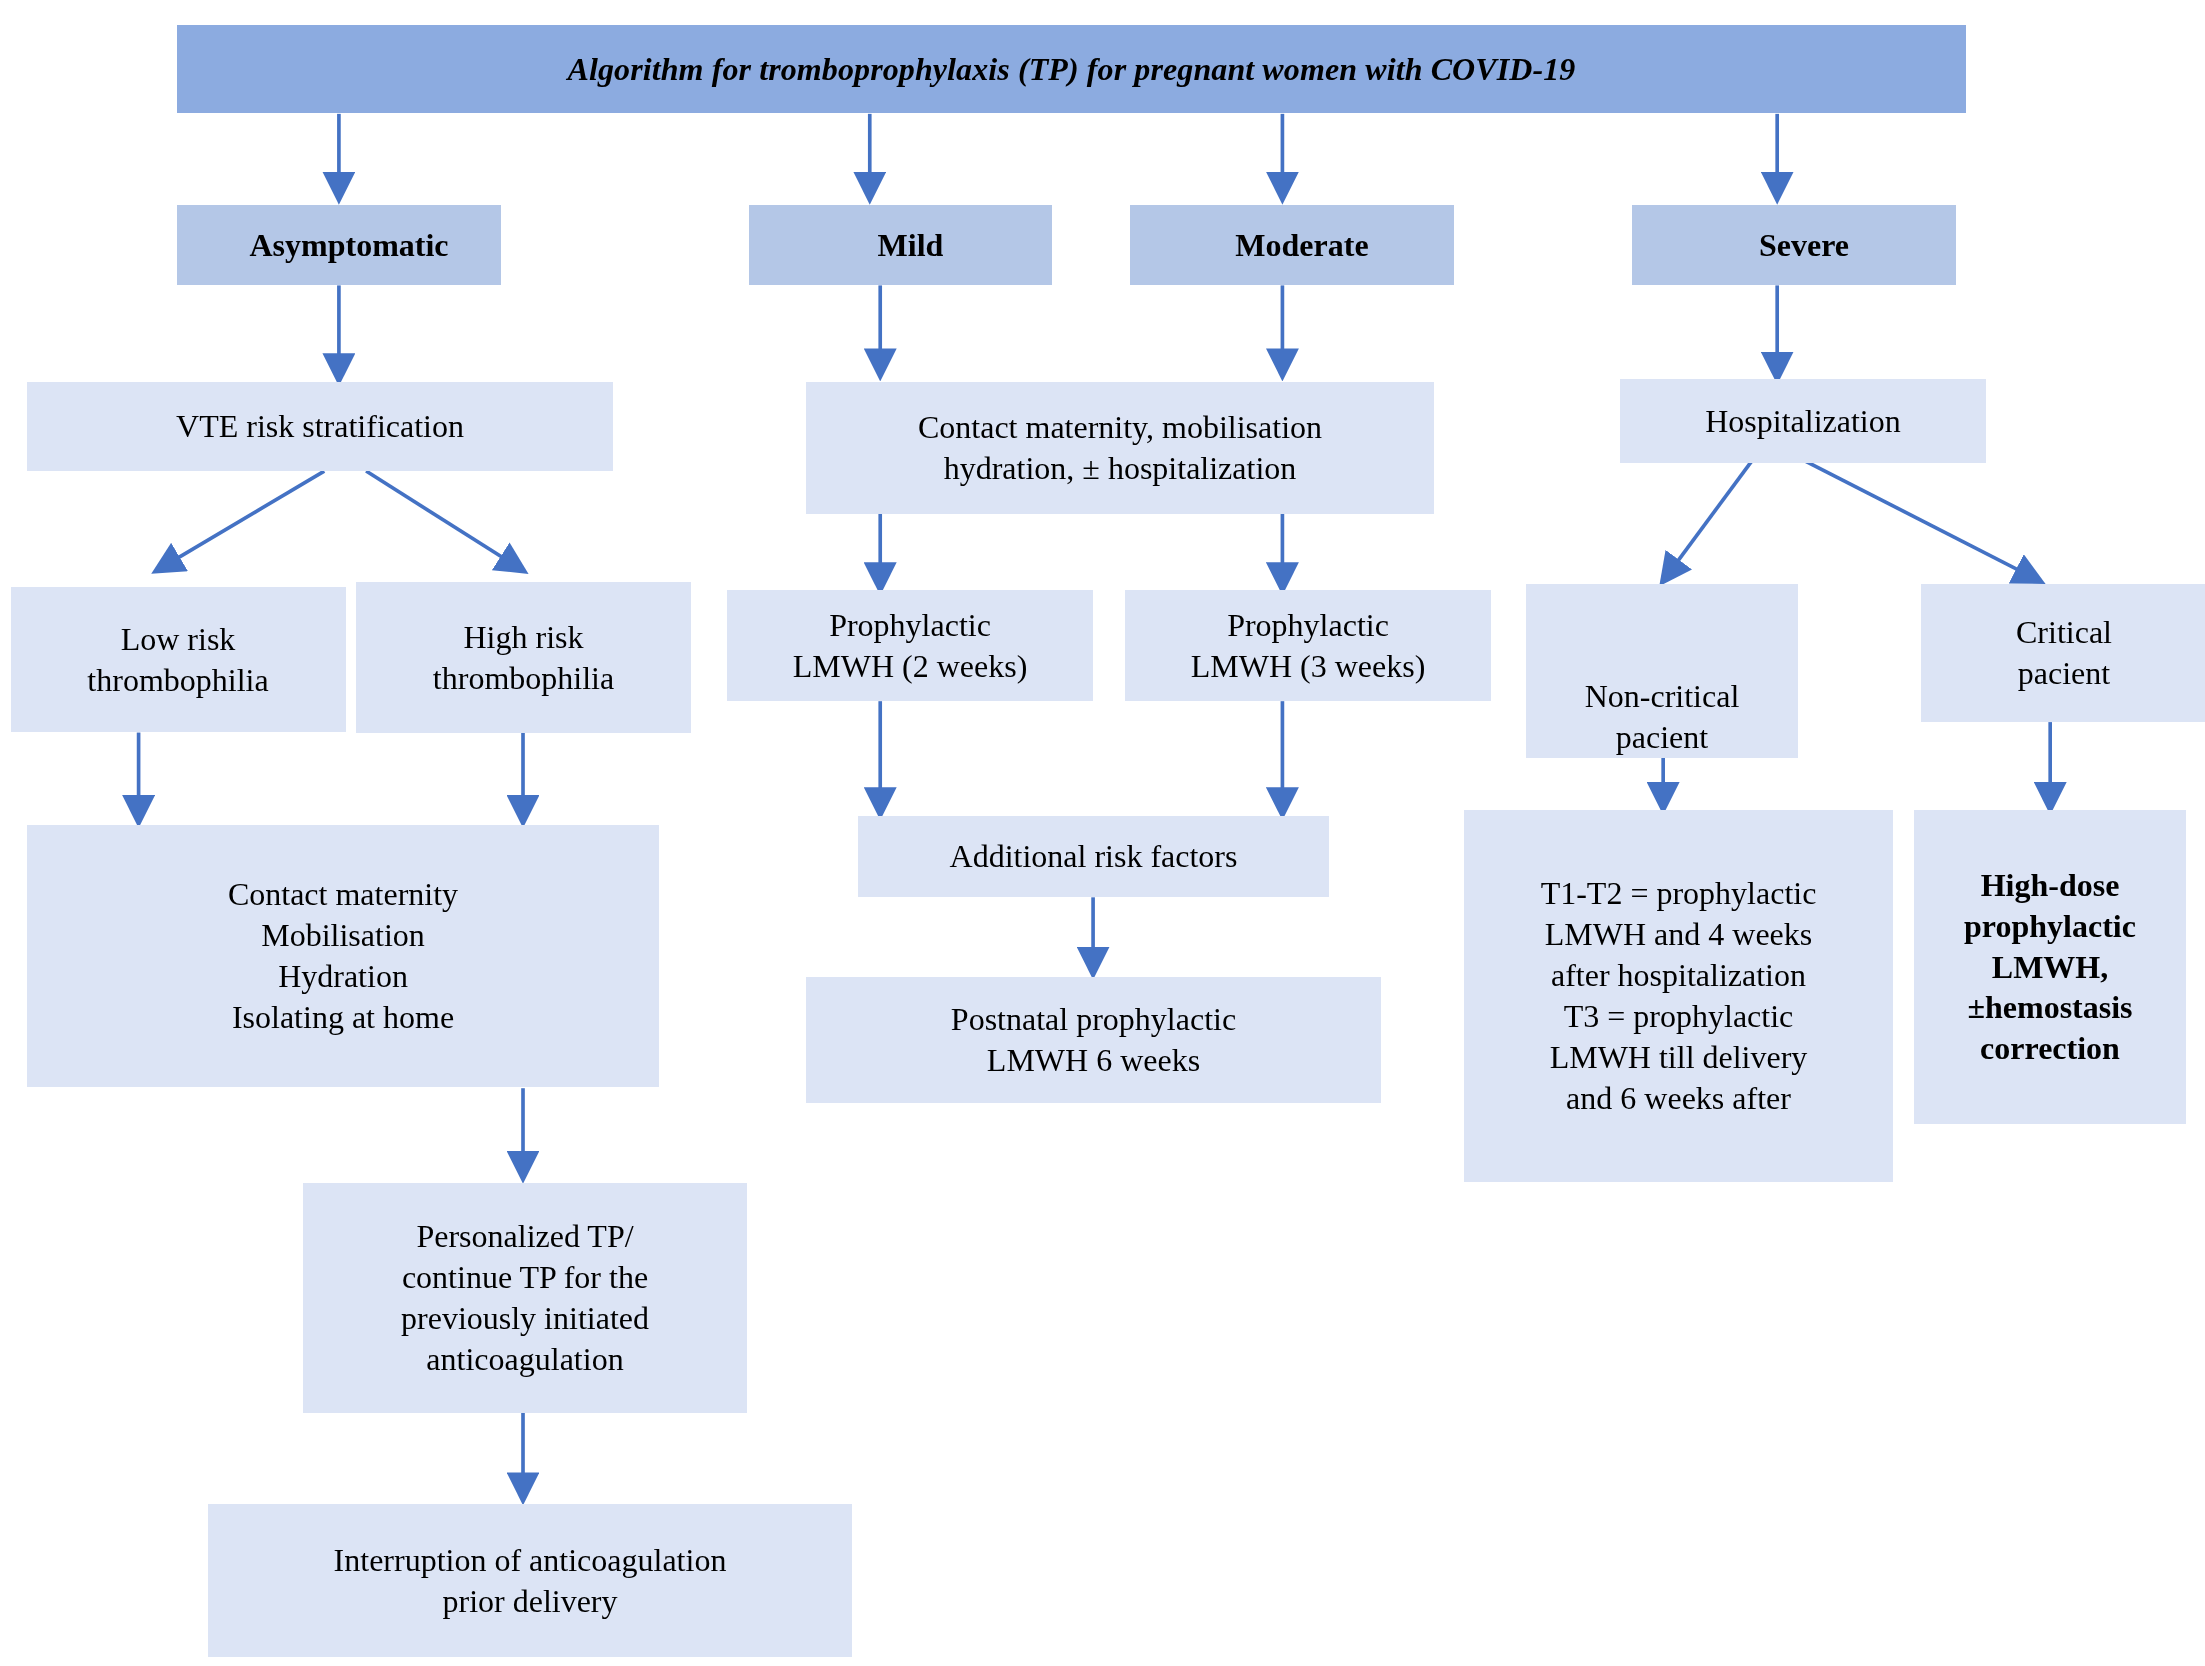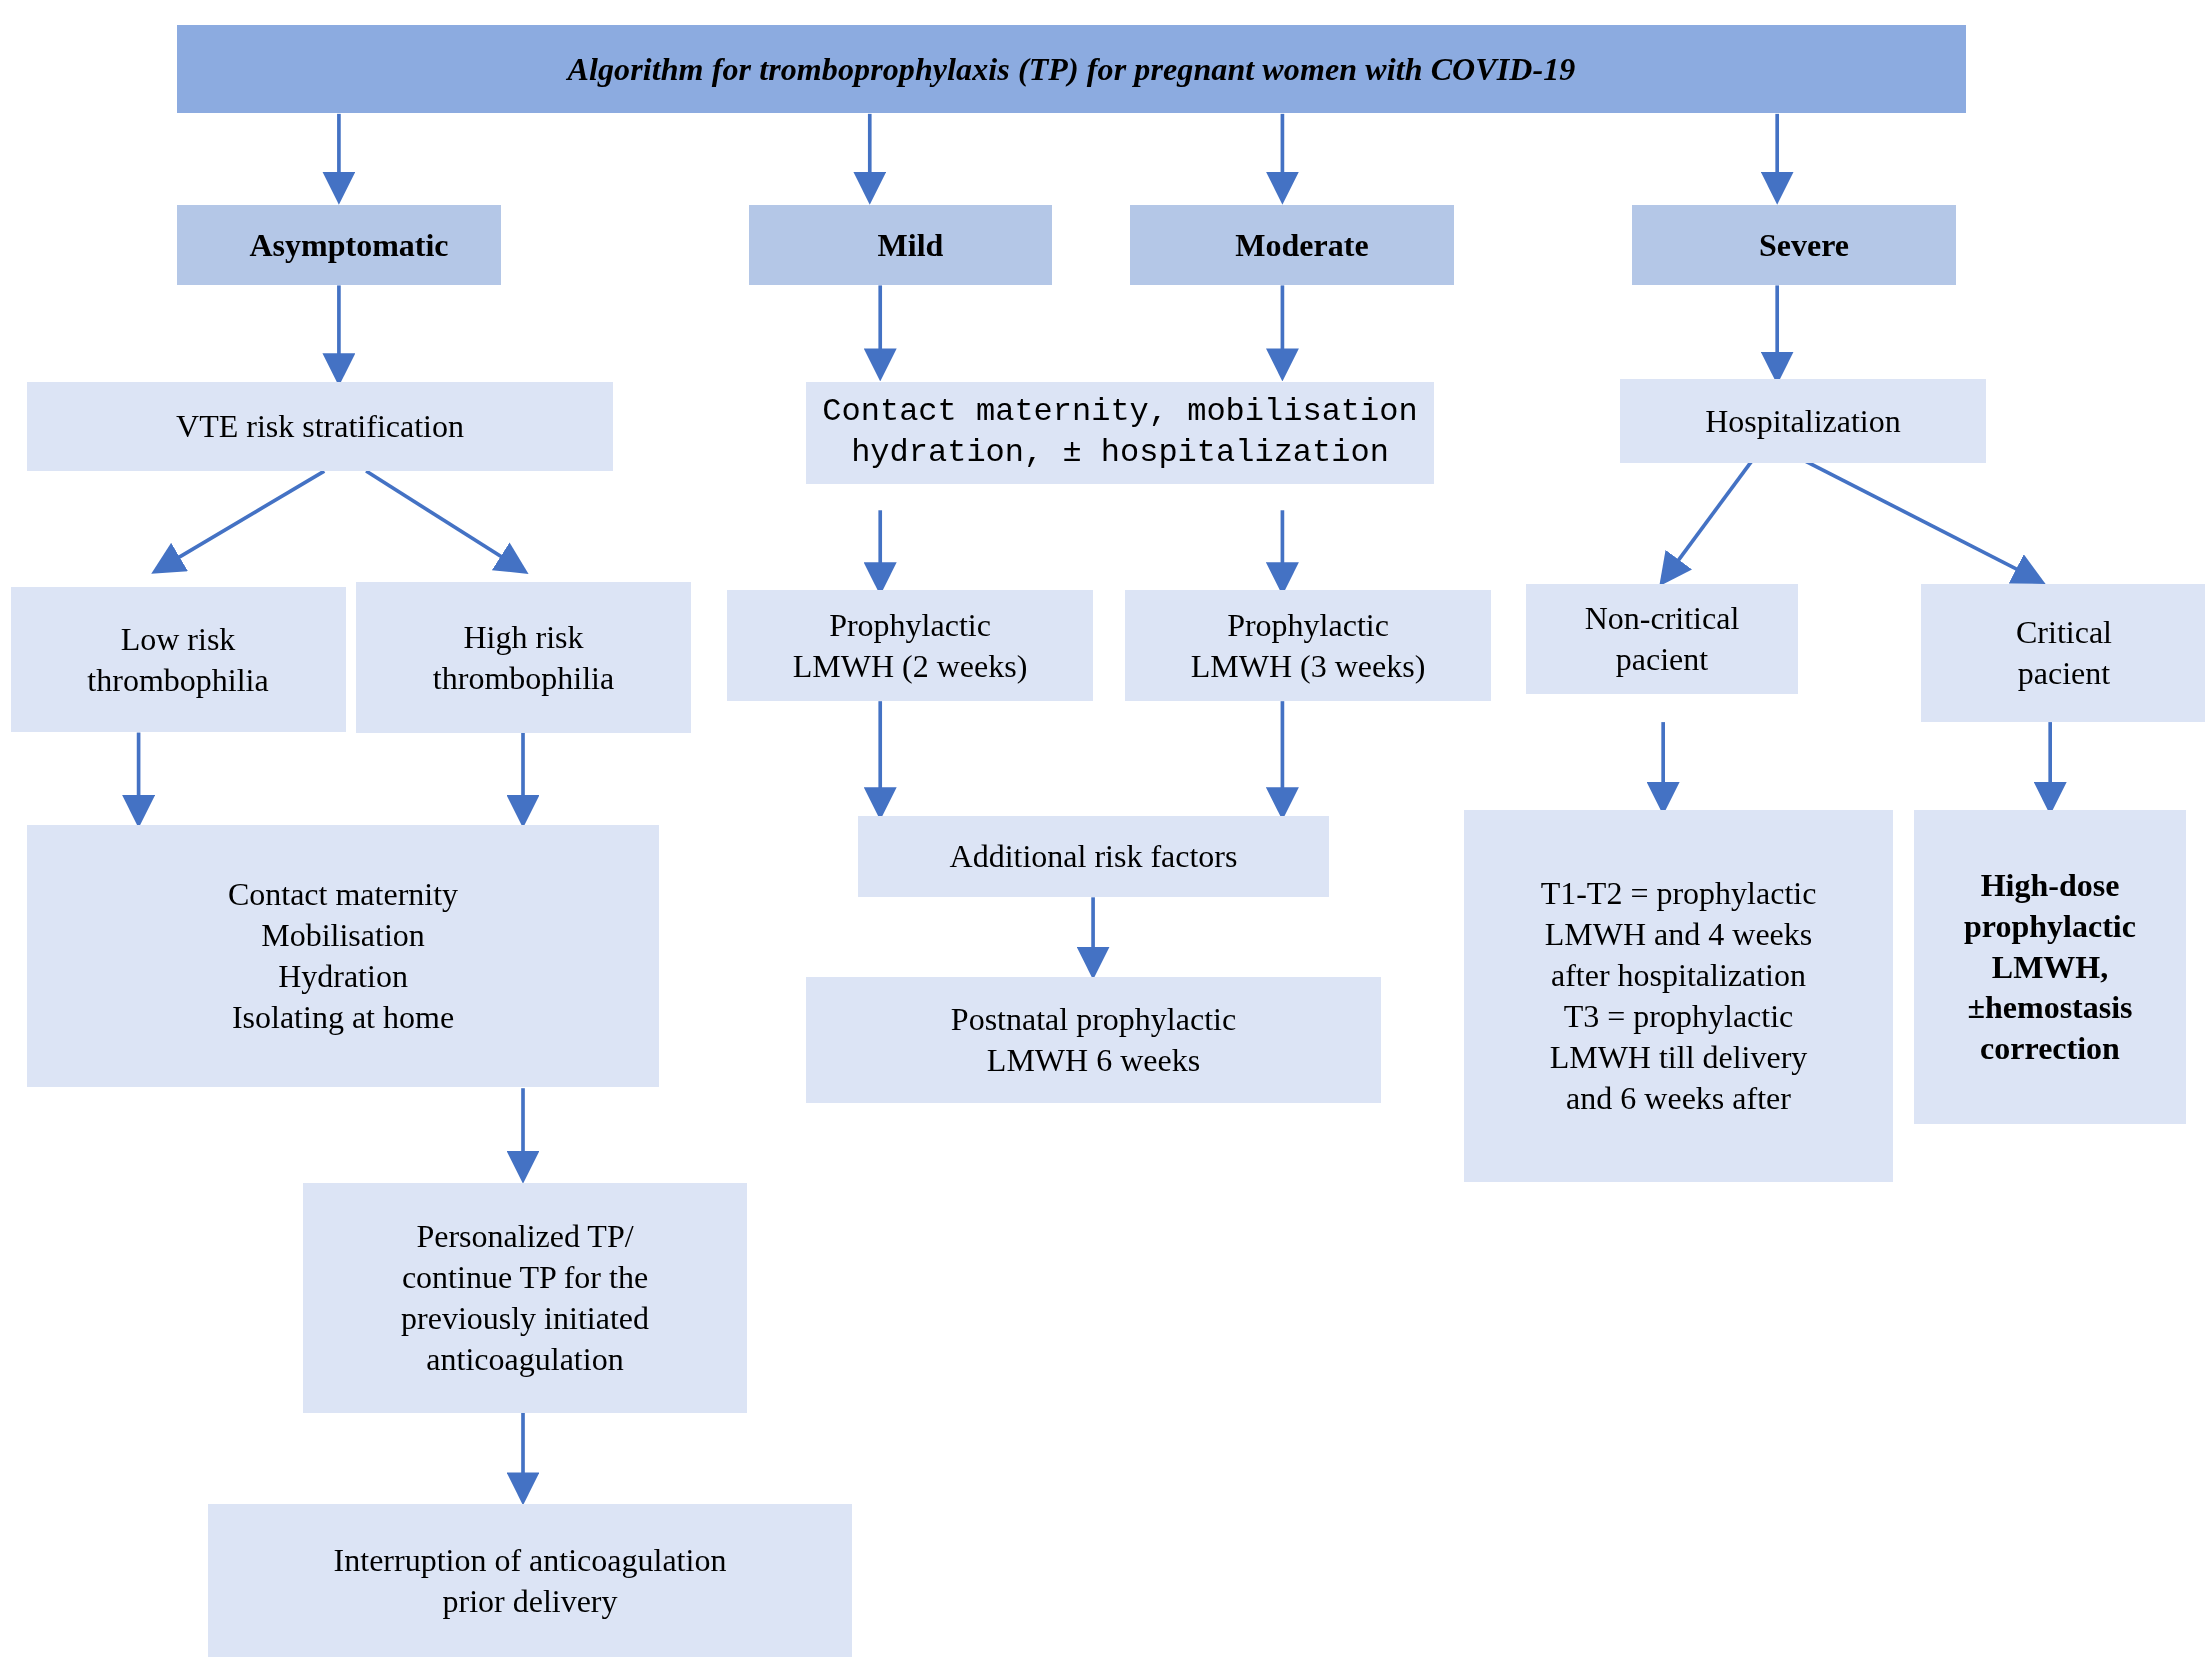--- a/index.html
+++ b/index.html
@@ -74,21 +74,21 @@
   <div class="box sev-box" style="left:1130px;top:205px;width:324px;height:80px;">
     <span class="lbl">Moderate</span>
   </div>
   <div class="box sev-box" style="left:1632px;top:205px;width:324px;height:80px;">
     <span class="lbl">Severe</span>
   </div>
 
   <div class="box lite-box" style="left:27px;top:382px;width:586px;height:89px;">
     <span class="lbl">VTE risk stratification</span>
   </div>
-  <div class="box lite-box" style="left:806px;top:382px;width:628px;height:102px;font-family:Liberation Mono, monospace;">
+  <div class="box lite-box" style="left:806px;top:382px;width:628px;height:132px;">
     <span class="lbl">Contact maternity, mobilisation
 hydration, ± hospitalization</span>
   </div>
   <div class="box lite-box" style="left:1620px;top:379px;width:366px;height:84px;">
     <span class="lbl">Hospitalization</span>
   </div>
 
   <div class="box lite-box" style="left:10.5px;top:587px;width:335px;height:145px;align-items:center;">
     <span class="lbl">Low risk
 thrombophilia</span>
@@ -98,21 +98,21 @@
 thrombophilia</span>
   </div>
   <div class="box lite-box" style="left:727px;top:590px;width:366px;height:111px;">
     <span class="lbl">Prophylactic
 LMWH (2 weeks)</span>
   </div>
   <div class="box lite-box" style="left:1125px;top:590px;width:366px;height:111px;">
     <span class="lbl">Prophylactic
 LMWH (3 weeks)</span>
   </div>
-  <div class="box lite-box" style="left:1526px;top:584px;width:272px;height:110px;">
+  <div class="box lite-box" style="left:1526px;top:584px;width:272px;height:174px;align-items:flex-end;">
     <span class="lbl">Non-critical
 pacient</span>
   </div>
   <div class="box lite-box" style="left:1921px;top:584px;width:286px;height:138px;">
     <span class="lbl">Critical
 pacient</span>
   </div>
 
   <div class="box lite-box" style="left:27px;top:825px;width:632px;height:262px;">
     <span class="lbl">Contact maternity

